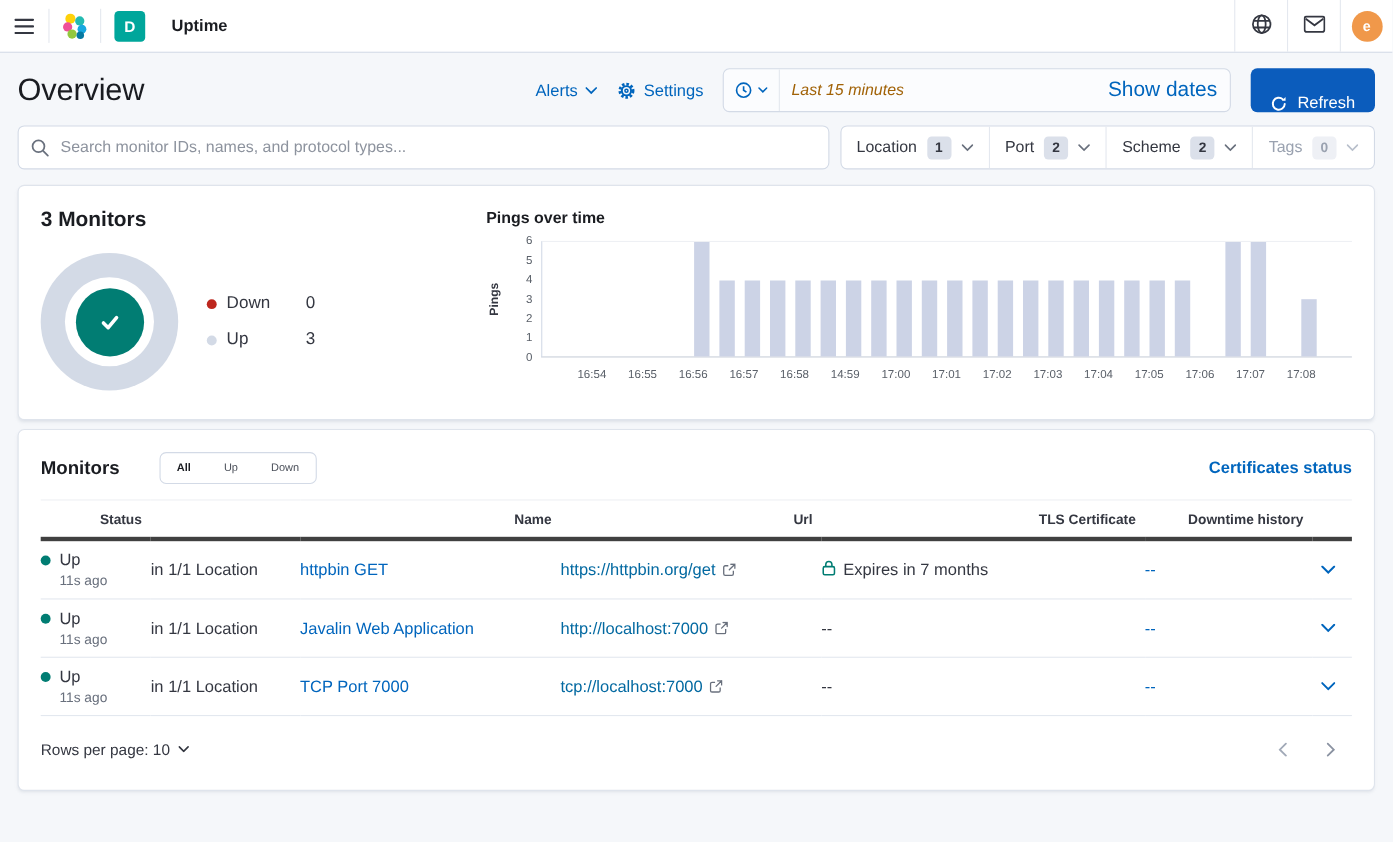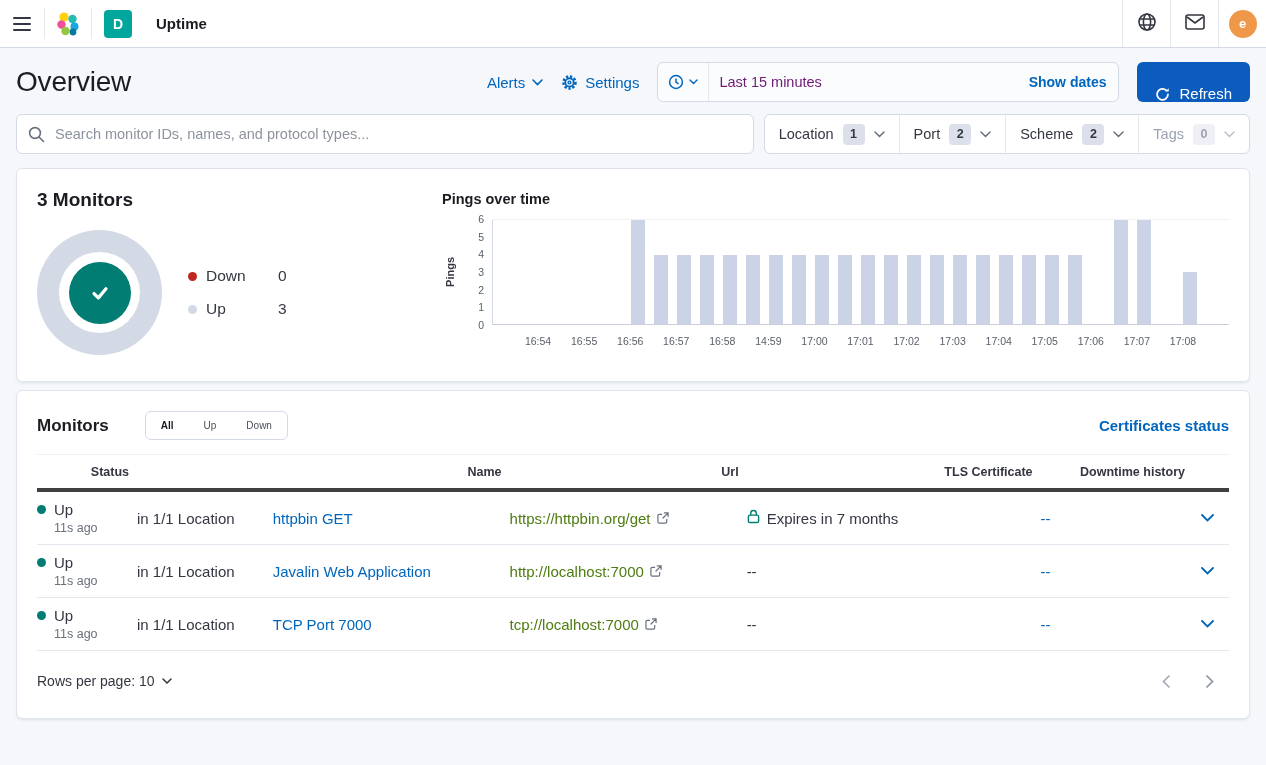--- a/index.html
+++ b/index.html
@@ -33,22 +33,22 @@
 
   
   .page-head{ display:flex; justify-content:space-between; align-items:center; padding:14px 16px 10px; }
   .page-head h1{ font-size:28px; font-weight:500; color:#1a1c21; letter-spacing:-.2px; }
   .page-controls{ display:flex; align-items:center; gap:18px; }
   .link-btn{ display:flex; align-items:center; gap:7px; color:var(--c-link); font-size:15px; }
   .datepicker{ display:flex; align-items:center; height:40px; width:462px;
     background:#fbfcfe; border:1px solid #d3dae6; border-radius:6px; overflow:hidden; }
   .dp-quick{ display:flex; align-items:center; gap:5px; padding:0 10px; height:100%;
     border-right:1px solid #e4e8ef; color:var(--c-link); }
-  .dp-value{ flex:1; padding:0 10px; font-size:14.5px; color:#701a75; cursor:pointer; }
-  .dp-showdates{ padding:0 12px; color:var(--c-link); font-weight:700; font-size:14px; }
+  .dp-value{ flex:1; padding:0 10px; font-size:14.5px; color:#a16207; cursor:pointer;font-style:italic; }
+  .dp-showdates{ padding:0 12px; color:var(--c-link); font-weight:400; font-size:19px; }
   .refresh-btn{ display:flex; align-items:flex-end; gap:9px; height:40px; padding:0 18px;
     background:var(--c-button); color:#fff; border-radius:6px; font-size:15px; font-weight:500; }
 
   
   .filter-row{ display:flex; gap:10px; padding:2px 16px 14px; }
   .search-box{ flex:1; position:relative; }
   .search-box svg{ position:absolute; left:12px; top:12px; }
   .search-box input{ width:100%; height:40px; border:1px solid #d3dae6; border-radius:6px;
     padding:0 12px 0 38px; font-size:14.5px; font-family:inherit; color:#343741; background:#fff; }
   .search-box input::placeholder{ color:#8d939e; }
@@ -103,21 +103,21 @@
   .cert-link{ margin-left:auto; color:var(--c-link); font-weight:600; font-size:15px; }
 
   table.mon-table{ width:100%; border-collapse:collapse; margin-top:14px; }
   .mon-table th{ text-align:right; font-size:12.5px; font-weight:700; color:#343741;
     padding:10px 8px 9px 0; border-top:1px solid #eef0f4; border-bottom:4px solid #404040; }
   .mon-table td{ padding:9px 8px 9px 0; border-bottom:1px solid #e3e8ef; vertical-align:middle; font-size:15px; }
   .status-line{ display:flex; align-items:center; gap:8px; }
   .updot{ width:9px; height:9px; border-radius:50%; background:var(--c-up); flex:none; }
   .ago{ font-size:12.5px; color:#69707d; margin:3px 0 0 17px; }
   .name-link{ color:var(--c-link); }
-  .url-link{ color:#4d7c0f; display:inline-flex; align-items:center; gap:6px; }
+  .url-link{ color:#0369a1; display:inline-flex; align-items:center; gap:6px; }
   .tls-cell{ display:flex; align-items:center; gap:7px; }
   .downtime{ color:var(--c-link); }
   .expand-btn{ display:flex; align-items:center; justify-content:center; width:28px; height:28px; margin-left:auto; }
 
   .table-footer{ display:flex; align-items:center; justify-content:space-between; padding:15px 0 16px; }
   .rpp-btn{ display:flex; align-items:center; gap:7px; font-size:14px; color:#343741; }
   .pager{ display:flex; gap:14px; margin-right:4px; }
   .pager button{ width:30px; height:30px; display:flex; align-items:center; justify-content:center; }
 </style>
 </head>

